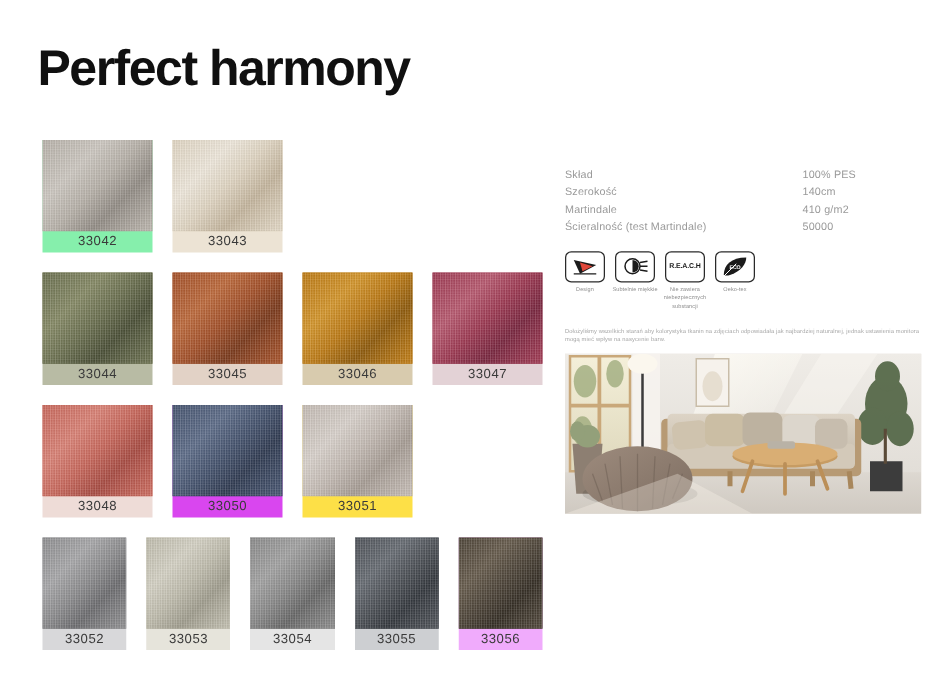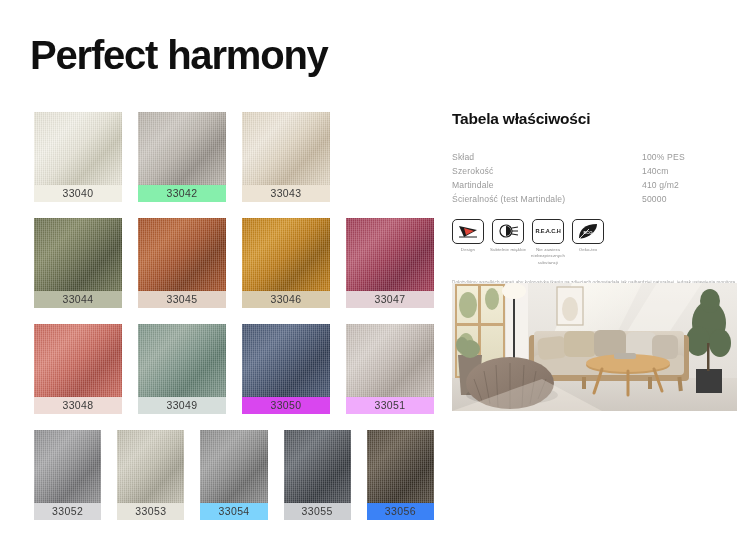--- a/index.html
+++ b/index.html
@@ -87,28 +87,20 @@
 </style>
 </head>
 <body>
 
 <div class="page">
 
   <h1 class="title">Perfect harmony</h1>
 
   <div class="grid" id="grid">
       <div class="row">
-        <div class="swatch" style="background: rgb(240, 238, 228);">
-          <div class="cloth">
-            <div class="base" style="background: rgb(230, 227, 214);"></div>
-            <div class="fold" style="background: linear-gradient(135deg, rgb(201, 198, 180) 0%, rgb(230, 227, 214) 18%, rgb(242, 240, 231) 38%, rgb(230, 227, 214) 50%, rgb(201, 198, 180) 62%, rgb(230, 227, 214) 78%, rgb(242, 240, 231) 100%);"></div>
-            <div class="weave"></div>
-          </div>
-          <div class="label">33040</div>
-        </div>
         <div class="swatch" style="background: #86efac;">
           <div class="cloth">
             <div class="base" style="background: rgb(184, 178, 170);"></div>
             <div class="fold" style="background: linear-gradient(135deg, rgb(147, 141, 134) 0%, rgb(184, 178, 170) 18%, rgb(205, 200, 193) 38%, rgb(184, 178, 170) 50%, rgb(147, 141, 134) 62%, rgb(184, 178, 170) 78%, rgb(205, 200, 193) 100%);"></div>
             <div class="weave"></div>
           </div>
           <div class="label">33042</div>
         </div>
         <div class="swatch" style="background: rgb(236, 227, 212);">
           <div class="cloth">
@@ -155,37 +147,29 @@
       </div>
       <div class="row">
         <div class="swatch" style="background: rgb(238, 220, 215);">
           <div class="cloth">
             <div class="base" style="background: rgb(201, 104, 92);"></div>
             <div class="fold" style="background: linear-gradient(135deg, rgb(169, 76, 67) 0%, rgb(201, 104, 92) 18%, rgb(218, 130, 118) 38%, rgb(201, 104, 92) 50%, rgb(169, 76, 67) 62%, rgb(201, 104, 92) 78%, rgb(218, 130, 118) 100%);"></div>
             <div class="weave"></div>
           </div>
           <div class="label">33048</div>
         </div>
-        <div class="swatch" style="background: rgb(214, 222, 219);">
-          <div class="cloth">
-            <div class="base" style="background: rgb(125, 149, 137);"></div>
-            <div class="fold" style="background: linear-gradient(135deg, rgb(94, 122, 109) 0%, rgb(125, 149, 137) 18%, rgb(154, 171, 159) 38%, rgb(125, 149, 137) 50%, rgb(94, 122, 109) 62%, rgb(125, 149, 137) 78%, rgb(154, 171, 159) 100%);"></div>
-            <div class="weave"></div>
-          </div>
-          <div class="label">33049</div>
-        </div>
         <div class="swatch" style="background: #d946ef;">
           <div class="cloth">
             <div class="base" style="background: rgb(70, 84, 111);"></div>
             <div class="fold" style="background: linear-gradient(135deg, rgb(48, 59, 82) 0%, rgb(70, 84, 111) 18%, rgb(94, 109, 137) 38%, rgb(70, 84, 111) 50%, rgb(48, 59, 82) 62%, rgb(70, 84, 111) 78%, rgb(94, 109, 137) 100%);"></div>
             <div class="weave"></div>
           </div>
           <div class="label">33050</div>
         </div>
-        <div class="swatch" style="background: #f0abfc;">
+        <div class="swatch" style="background: #fde047;">
           <div class="cloth">
             <div class="base" style="background: rgb(196, 187, 180);"></div>
             <div class="fold" style="background: linear-gradient(135deg, rgb(167, 157, 149) 0%, rgb(196, 187, 180) 18%, rgb(217, 210, 204) 38%, rgb(196, 187, 180) 50%, rgb(167, 157, 149) 62%, rgb(196, 187, 180) 78%, rgb(217, 210, 204) 100%);"></div>
             <div class="weave"></div>
           </div>
           <div class="label">33051</div>
         </div>
       </div>
       <div class="row">
         <div class="swatch" style="background: rgb(216, 216, 218);">
@@ -197,49 +181,48 @@
           <div class="label">33052</div>
         </div>
         <div class="swatch" style="background: rgb(230, 228, 219);">
           <div class="cloth">
             <div class="base" style="background: rgb(192, 189, 174);"></div>
             <div class="fold" style="background: linear-gradient(135deg, rgb(161, 158, 143) 0%, rgb(192, 189, 174) 18%, rgb(213, 210, 197) 38%, rgb(192, 189, 174) 50%, rgb(161, 158, 143) 62%, rgb(192, 189, 174) 78%, rgb(213, 210, 197) 100%);"></div>
             <div class="weave"></div>
           </div>
           <div class="label">33053</div>
         </div>
-        <div class="swatch" style="background: #7dd3fc;">
+        <div class="swatch" style="background: #e5e5e5;">
           <div class="cloth">
             <div class="base" style="background: rgb(138, 138, 138);"></div>
             <div class="fold" style="background: linear-gradient(135deg, rgb(104, 104, 104) 0%, rgb(138, 138, 138) 18%, rgb(163, 163, 163) 38%, rgb(138, 138, 138) 50%, rgb(104, 104, 104) 62%, rgb(138, 138, 138) 78%, rgb(163, 163, 163) 100%);"></div>
             <div class="weave"></div>
           </div>
           <div class="label">33054</div>
         </div>
         <div class="swatch" style="background: rgb(205, 207, 210);">
           <div class="cloth">
             <div class="base" style="background: rgb(78, 82, 88);"></div>
             <div class="fold" style="background: linear-gradient(135deg, rgb(52, 56, 62) 0%, rgb(78, 82, 88) 18%, rgb(104, 109, 116) 38%, rgb(78, 82, 88) 50%, rgb(52, 56, 62) 62%, rgb(78, 82, 88) 78%, rgb(104, 109, 116) 100%);"></div>
             <div class="weave"></div>
           </div>
           <div class="label">33055</div>
         </div>
-        <div class="swatch" style="background: #3b82f6;">
+        <div class="swatch" style="background: #f0abfc;">
           <div class="cloth">
             <div class="base" style="background: rgb(79, 70, 58);"></div>
             <div class="fold" style="background: linear-gradient(135deg, rgb(54, 47, 38) 0%, rgb(79, 70, 58) 18%, rgb(104, 93, 78) 38%, rgb(79, 70, 58) 50%, rgb(54, 47, 38) 62%, rgb(79, 70, 58) 78%, rgb(104, 93, 78) 100%);"></div>
             <div class="weave"></div>
           </div>
           <div class="label">33056</div>
         </div>
       </div>
     </div>
 
   <div class="right">
-    <div class="spec-title">Tabela właściwości</div>
 
     <table class="spec-table">
       <tbody id="spec-body">
           <tr>
             <td>Skład</td>
             <td class="val">100% PES</td>
           </tr>
           <tr>
             <td>Szerokość</td>
             <td class="val">140cm</td>

